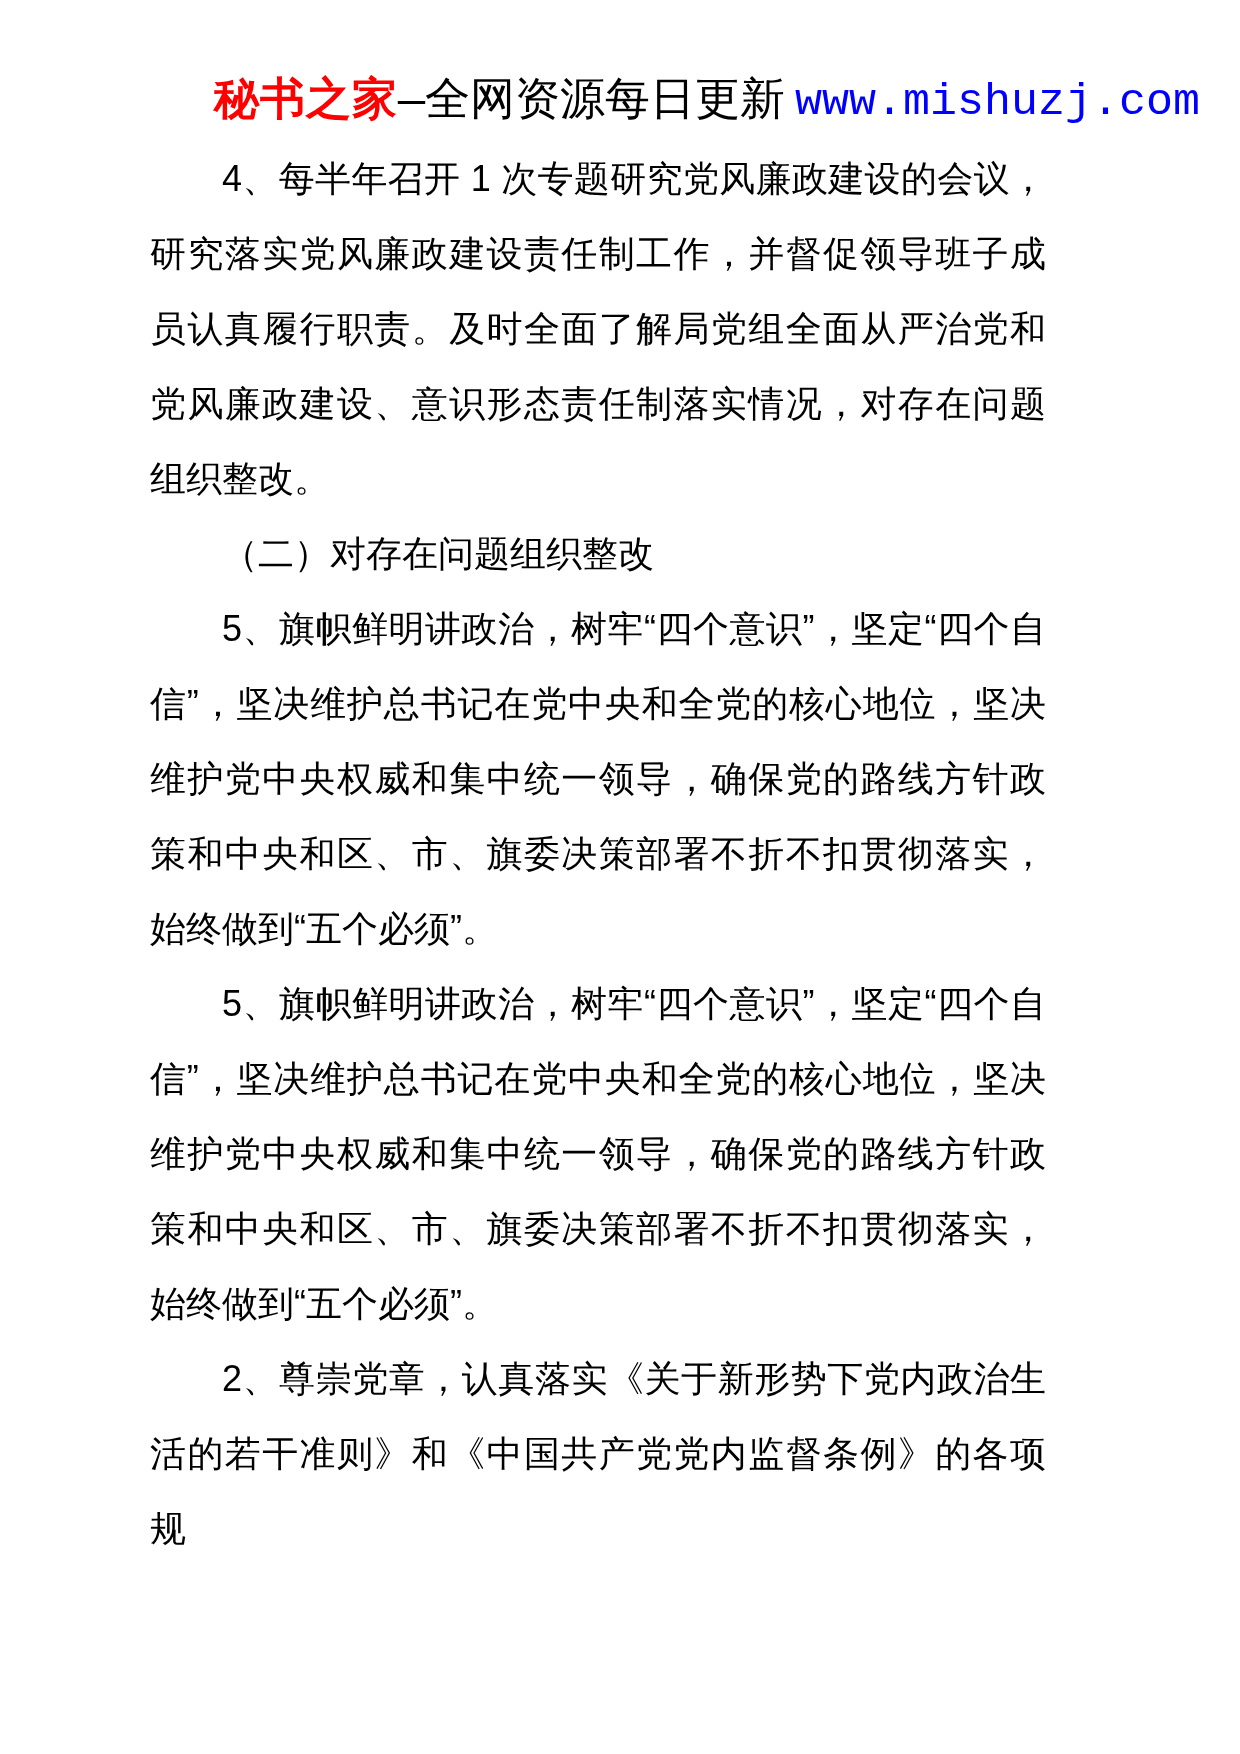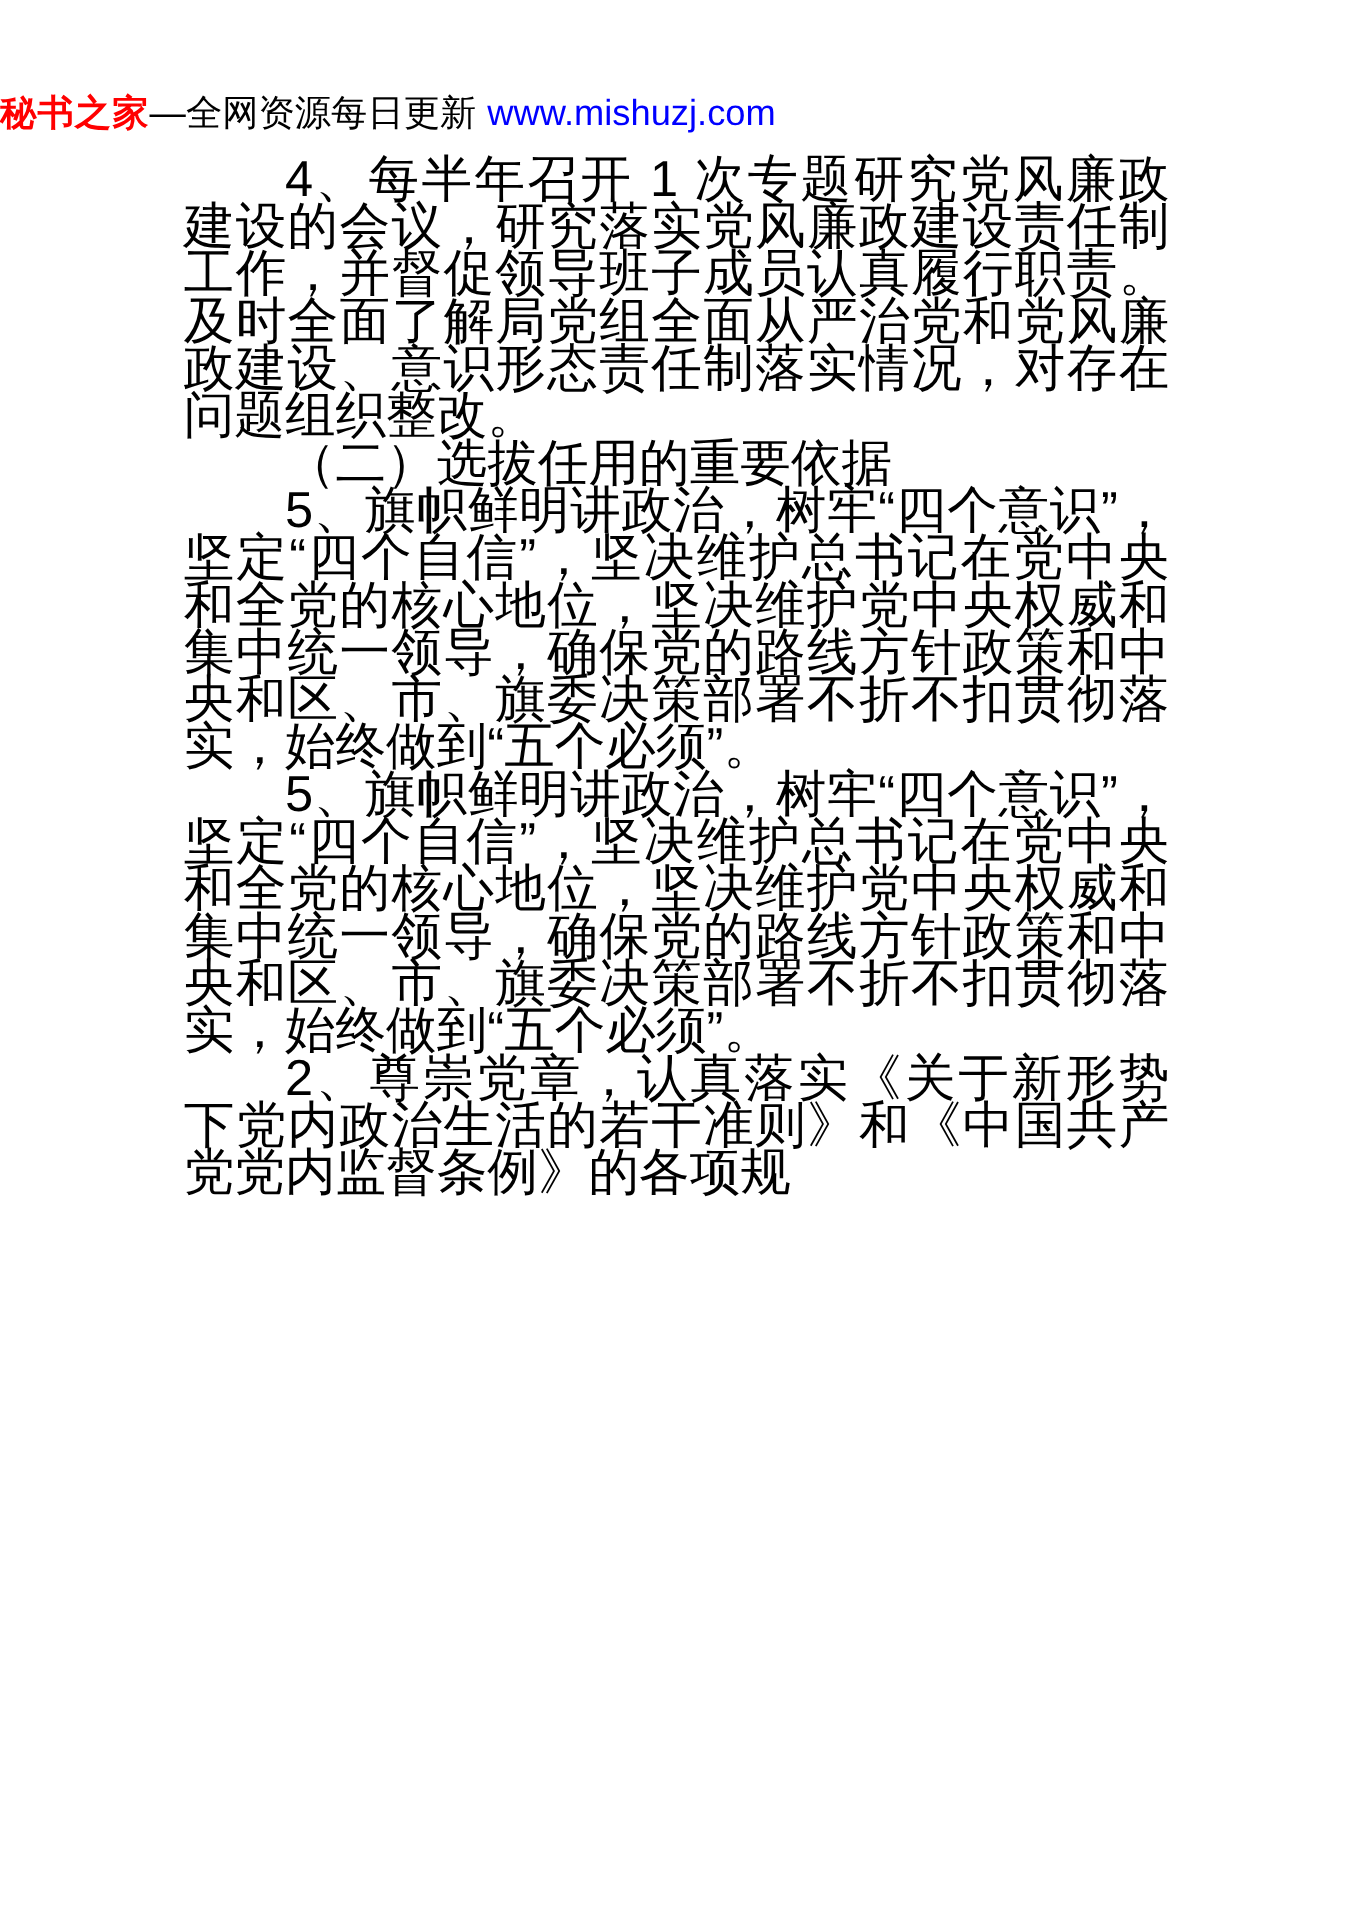--- a/index.html
+++ b/index.html
@@ -11,62 +11,63 @@
     background: #ffffff;
     overflow: hidden;
     font-family: "Liberation Sans", "DejaVu Sans", sans-serif;
     color: #000000;
   }
   .doc-header {
     position: absolute;
     top: 82px;
     left: 0;
     right: 40px;
-    text-align: left;
-    font-size: 33px;
+    text-align: right;
+    font-size: 45px;
     line-height: 42px;
     white-space: nowrap;
+    font-family: Liberation Mono, monospace;
   }
   .site-name {
     font-weight: 700;
     letter-spacing: 1px;
   }
   .header-dash, .header-tagline {
     color: #000000;
     font-weight: 400;
   }
   .header-url {
     text-decoration: none;
     margin-left: 10px;
     font-weight: 400;
   }
   .doc-body {
     position: absolute;
-    left: 167px;
+    left: 150px;
     top: 141px;
     width: 896px;
-    font-size: 46px;
-    line-height: 43px;
+    font-size: 36px;
+    line-height: 75px;
     text-align: justify;
   }
   .para {
     text-indent: 2em;
     margin: 0;
   }
 </style>
 </head>
 <body>
 
 <div class="page">
 
   <div class="doc-header">
     <span class="site-name" style="color: rgb(255, 0, 0);">秘书之家</span><span class="header-dash">—</span><span class="header-tagline">全网资源每日更新</span><a class="header-url" style="color: rgb(0, 0, 255);">www.mishuzj.com</a>
   </div>
 
   <div class="doc-body">
     <p class="para">4、每半年召开 1 次专题研究党风廉政建设的会议，研究落实党风廉政建设责任制工作，并督促领导班子成员认真履行职责。及时全面了解局党组全面从严治党和党风廉政建设、意识形态责任制落实情况，对存在问题组织整改。</p>
-    <p class="para">（二）选拔任用的重要依据</p>
+    <p class="para">（二）对存在问题组织整改</p>
     <p class="para">5、旗帜鲜明讲政治，树牢“四个意识”，坚定“四个自信”，坚决维护总书记在党中央和全党的核心地位，坚决维护党中央权威和集中统一领导，确保党的路线方针政策和中央和区、市、旗委决策部署不折不扣贯彻落实，始终做到“五个必须”。</p>
     <p class="para">5、旗帜鲜明讲政治，树牢“四个意识”，坚定“四个自信”，坚决维护总书记在党中央和全党的核心地位，坚决维护党中央权威和集中统一领导，确保党的路线方针政策和中央和区、市、旗委决策部署不折不扣贯彻落实，始终做到“五个必须”。</p>
     <p class="para">2、尊崇党章，认真落实《关于新形势下党内政治生活的若干准则》和《中国共产党党内监督条例》的各项规</p>
   </div>
 
 </div>
 
 </body></html>

